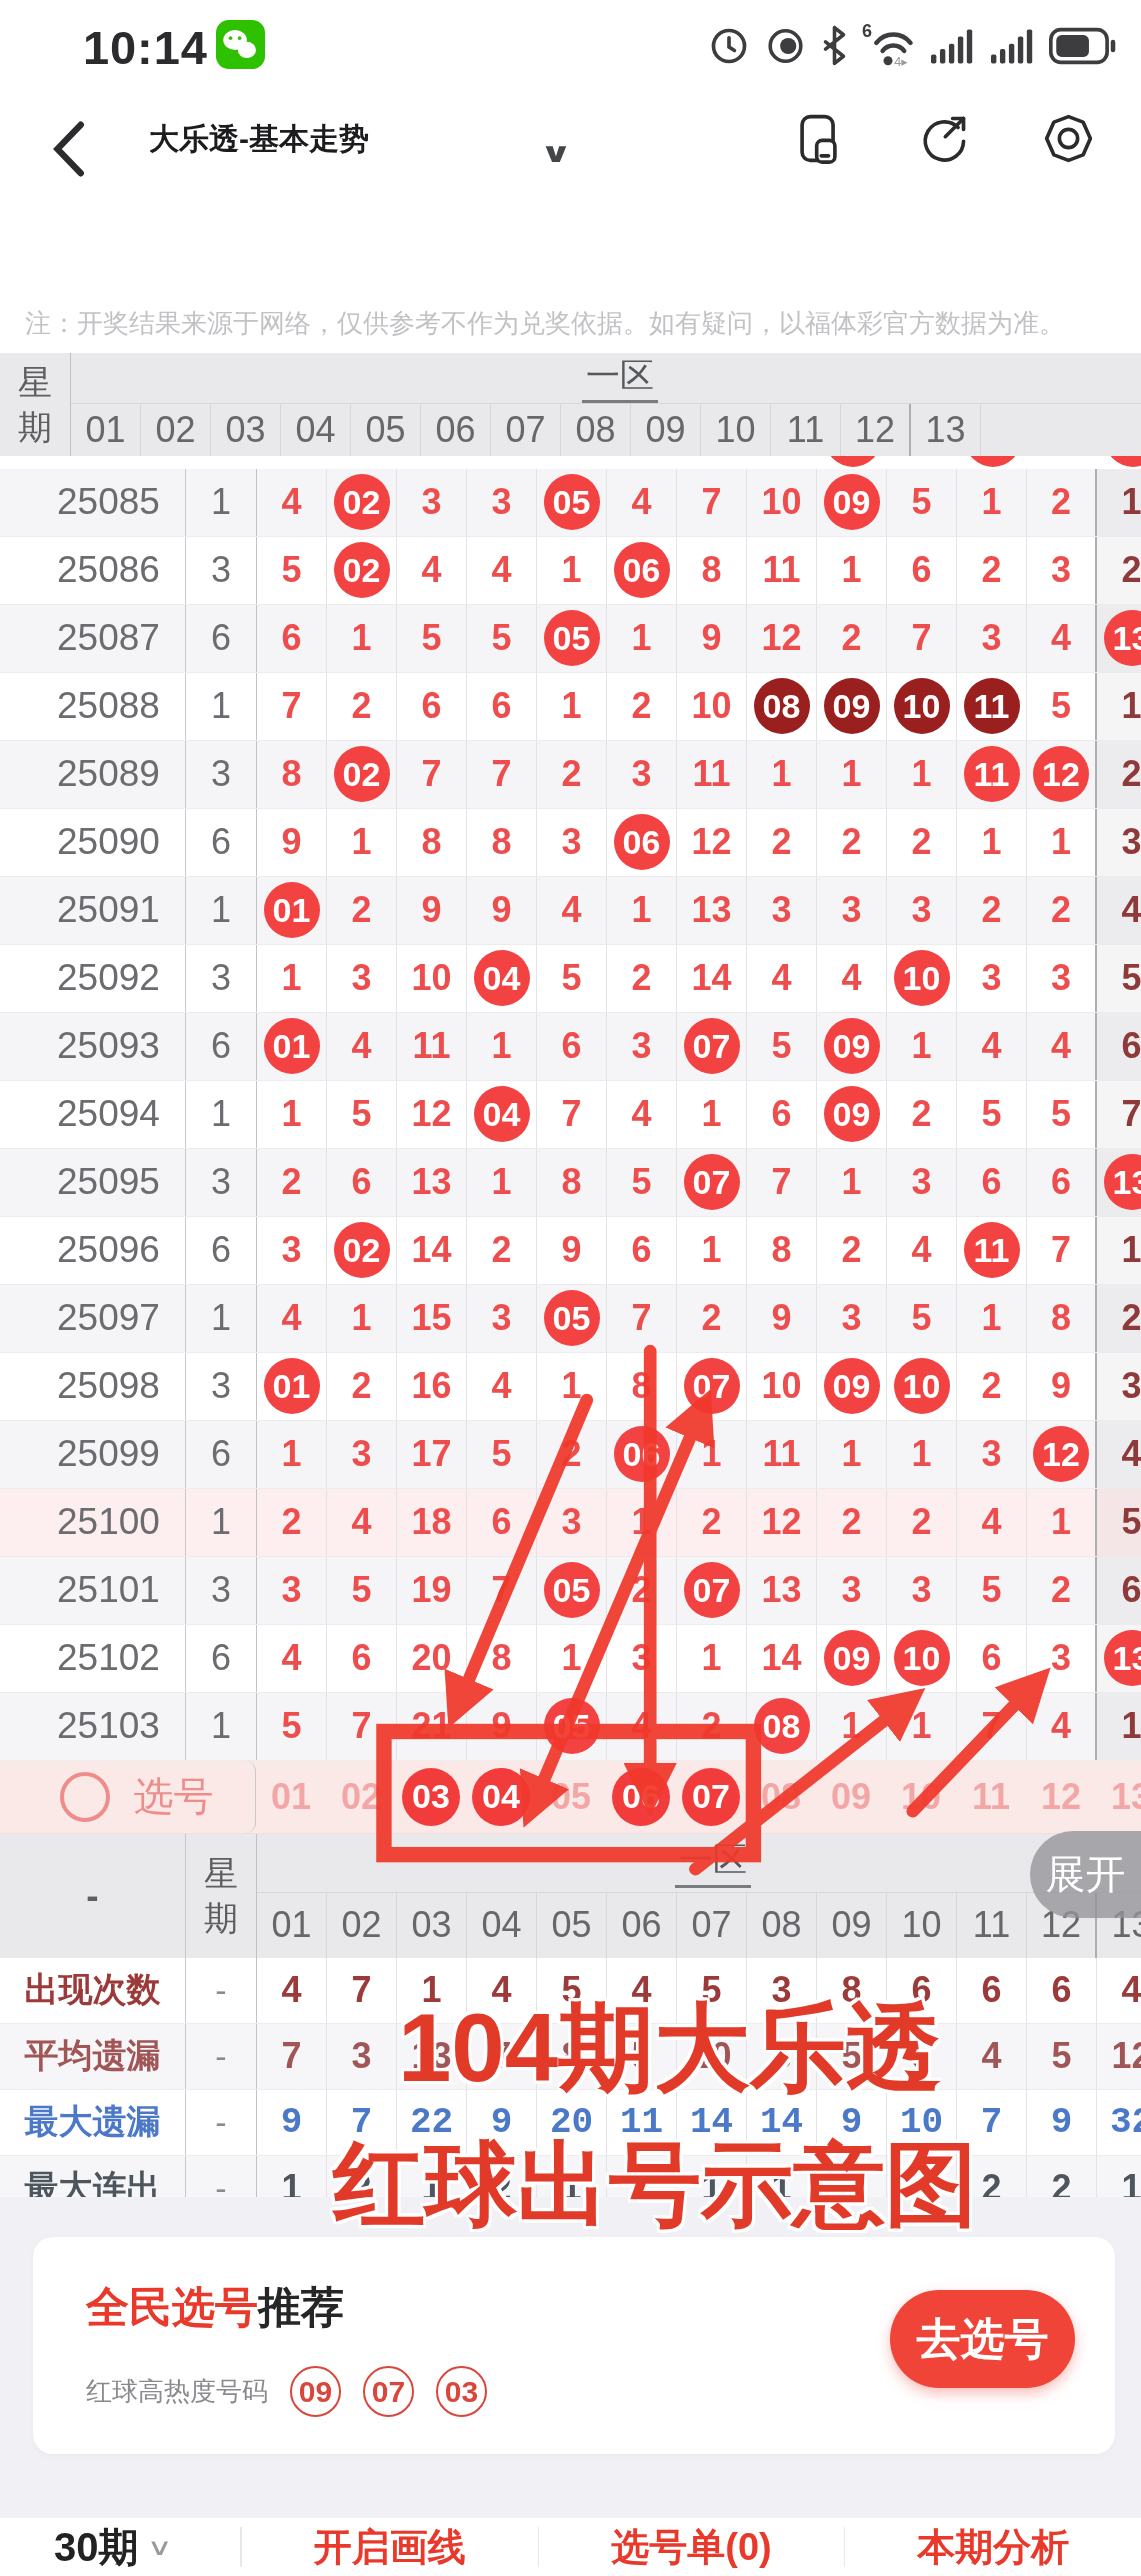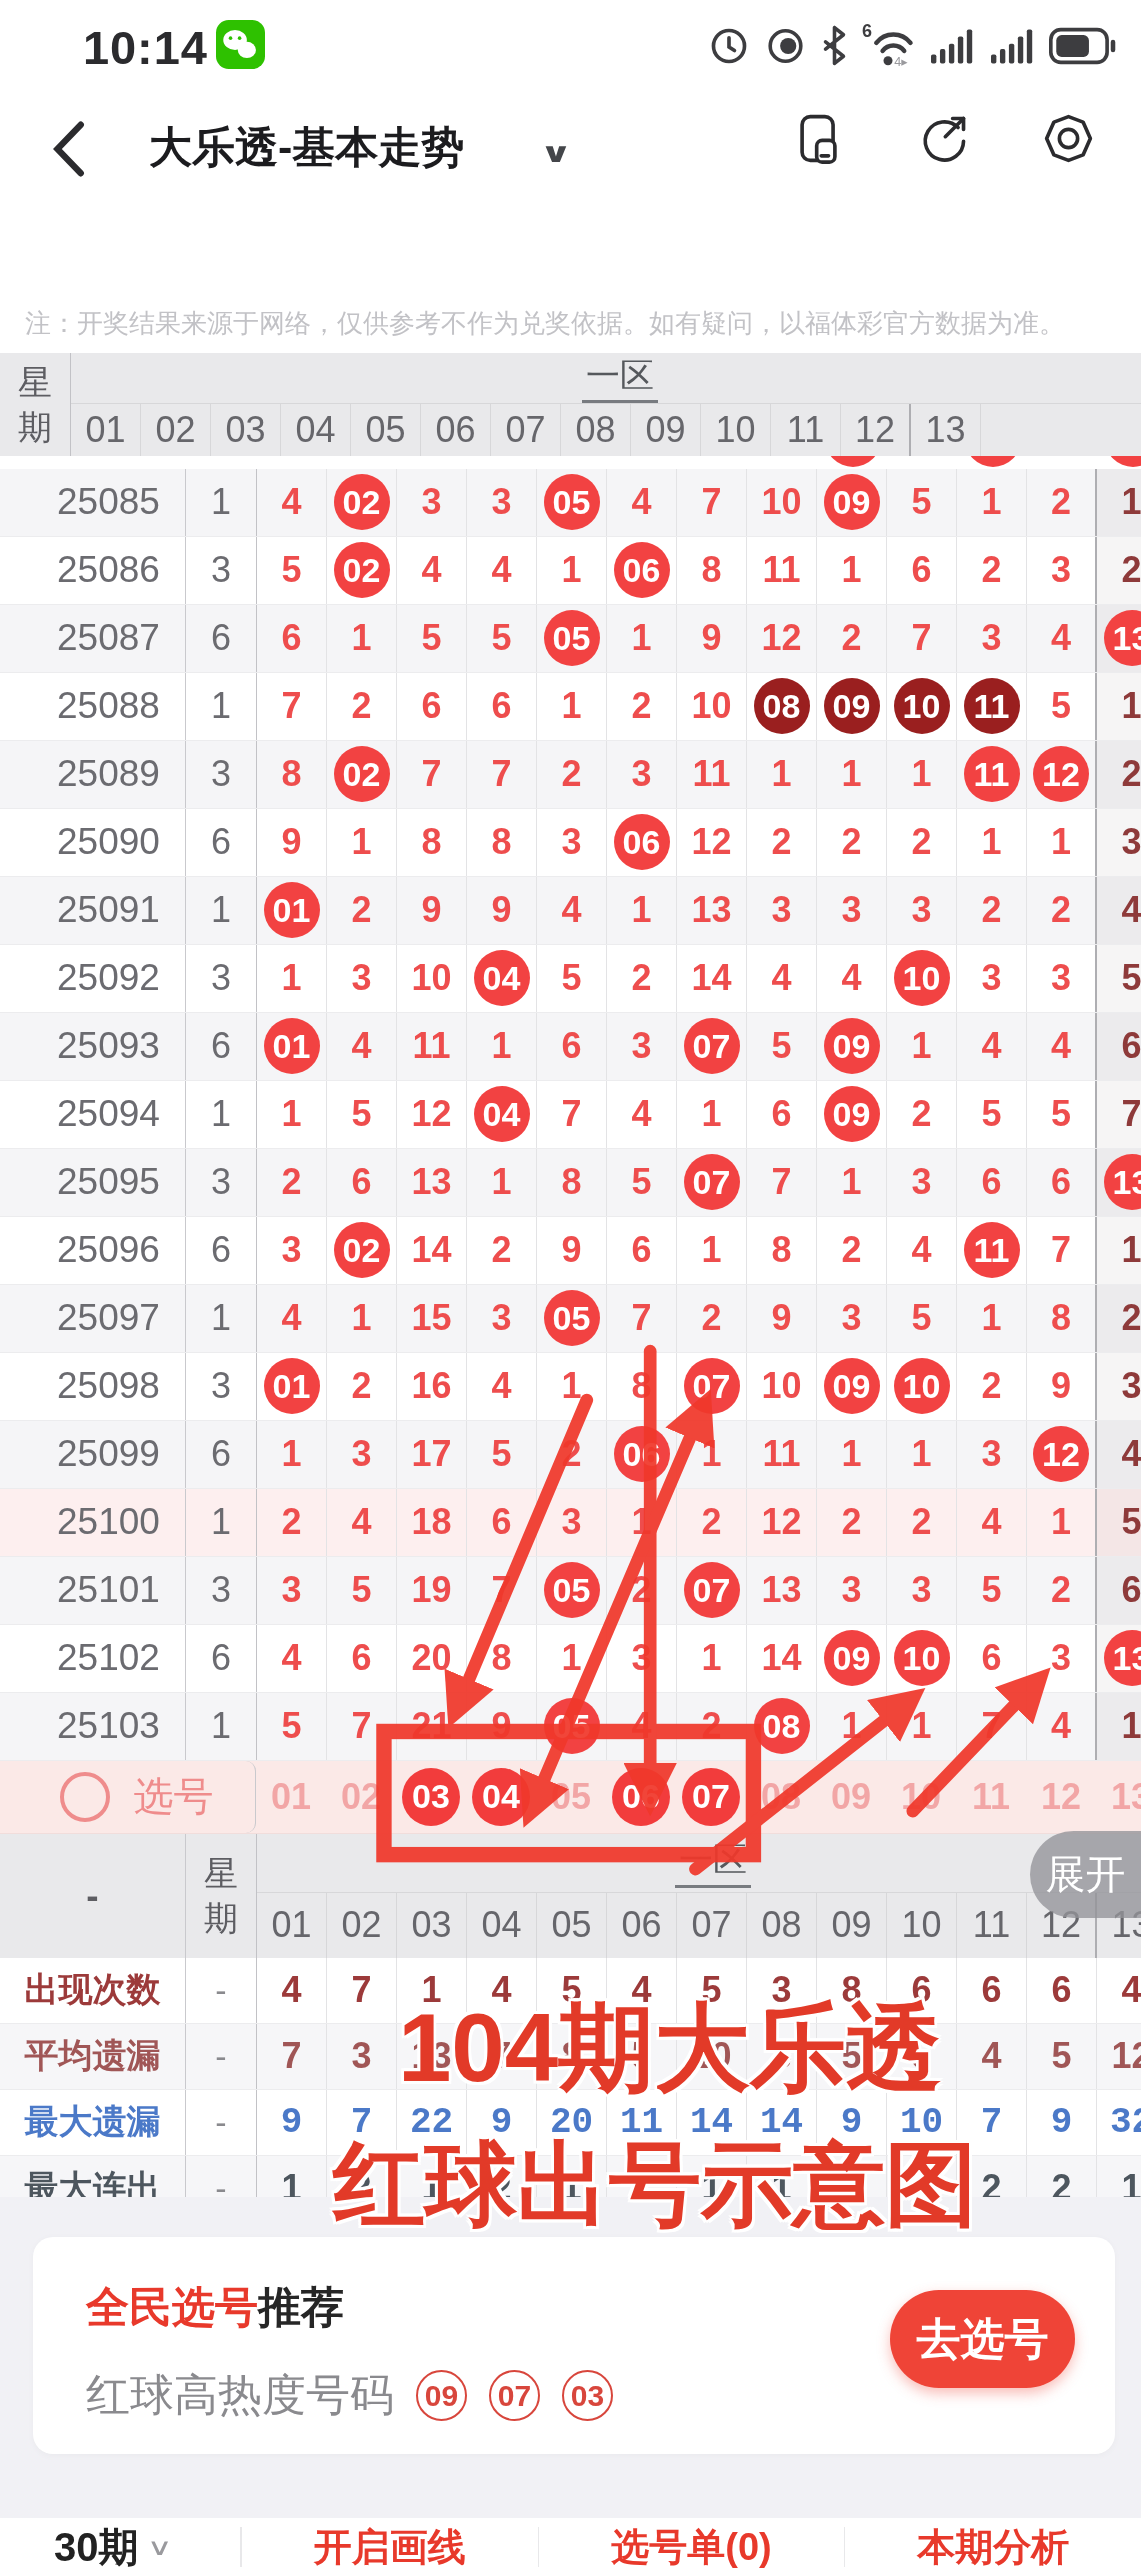--- a/index.html
+++ b/index.html
@@ -6,21 +6,21 @@
   body{width:1141px;height:2576px;position:relative;overflow:hidden;}
   .abs{position:absolute;}
   
   #status-bar{left:0;top:0;width:1141px;height:86px;background:#fff;}
   #time{left:83px;top:20px;font-size:47px;font-weight:700;color:#2b2b2e;letter-spacing:0.9px;}
   #wechat-badge{left:216px;top:20px;width:49px;height:49px;background:#2ec100;border-radius:12.7px;}
   #status-icons{right:23.5px;top:22px;display:flex;align-items:center;gap:12.7px;height:47px;}
   
   #nav-bar{left:0;top:86px;width:1141px;height:127px;background:#fff;}
   #back-btn{left:43px;top:33px;width:54px;height:60px;}
-  #nav-title{left:149px;top:33px;font-size:43px;font-weight:700;color:#1c1c1f;}
+  #nav-title{left:149px;top:33px;font-size:30px;font-weight:700;color:#1c1c1f;}
   #title-caret{left:545px;top:51px;color:#44464a;font-size:27px;font-weight:700;transform:scaleX(1.5);}
   .nav-ic{width:51px;height:51px;}
   #nav-icons{right:47px;top:27px;display:flex;gap:74px;}
   
   #disclaimer{left:25px;top:306px;width:1096px;font-size:26px;color:#c2c2c6;letter-spacing:0px;}
   
   #trend{left:0;top:353px;width:1141px;height:1844px;overflow:hidden;background:#fff;}
   #grid{width:1169px;}
   .trow{display:flex;width:1169px;height:67px;align-items:center;border-bottom:0.9px solid #ececee;}
   .trow.alt{background:#f5f5f7;}
@@ -80,21 +80,21 @@
     text-shadow:2.7px 2.7px 0 #fff,-2.7px -2.7px 0 #fff,2.7px -2.7px 0 #fff,-2.7px 2.7px 0 #fff,0 2.7px 0 #fff,0 -2.7px 0 #fff,2.7px 0 0 #fff,-2.7px 0 0 #fff;}
   #overlay-line1{left:670px;top:1985px;transform:translateX(-50%);font-size:96px;}
   #overlay-line2{left:655px;top:2123px;transform:translateX(-50%);font-size:92px;}
   
   #promo-section{left:0;top:2197px;width:1141px;height:321px;background:#f1f1f5;}
   #promo-card{left:33px;top:40px;width:1076px;height:217px;background:#fff;border-radius:20px;box-shadow:0 1.8px 7.2px rgba(0,0,0,0.03);padding-left:6px;}
   #promo-title{left:53px;top:42px;font-size:43px;font-weight:800;}
   #promo-title .red{color:#e8392b;}
   #promo-title .blk{color:#262626;}
   #promo-sub{left:53px;top:129px;display:flex;align-items:center;gap:22px;}
-  #promo-sub .sub-text{color:#8a8a8e;font-size:44px;}
+  #promo-sub .sub-text{color:#8a8a8e;font-size:26px;}
   .hot-ball{width:47px;height:47px;border:2.7px solid #d8463c;border-radius:50%;color:#d8463c;font-size:30px;font-weight:700;display:flex;align-items:center;justify-content:center;}
   #go-pick-btn{right:40px;top:53px;width:185px;height:98px;background:#ef4437;border-radius:49px;display:flex;align-items:center;justify-content:center;color:#fff;font-size:44px;font-weight:700;box-shadow:0 5.4px 12.7px rgba(239,68,55,0.35);}
   
   #bottom-bar{left:0;top:2518px;width:1141px;height:58px;background:#fff;display:flex;align-items:center;}
   #period-select{display:flex;align-items:center;margin-left:54px;}
   #period-select .pt{font-size:40px;font-weight:700;color:#222;}
   #period-select .pc{font-size:23.5px;color:#9a9a9e;margin-left:12.7px;transform:scaleX(1.5);}
   .bb-div{width:1.8px;height:40px;background:#e8e8ea;}
   .bb-item{color:#e8392b;font-size:38px;font-weight:600;}
   #bottom-bar .sp{flex:1;}

